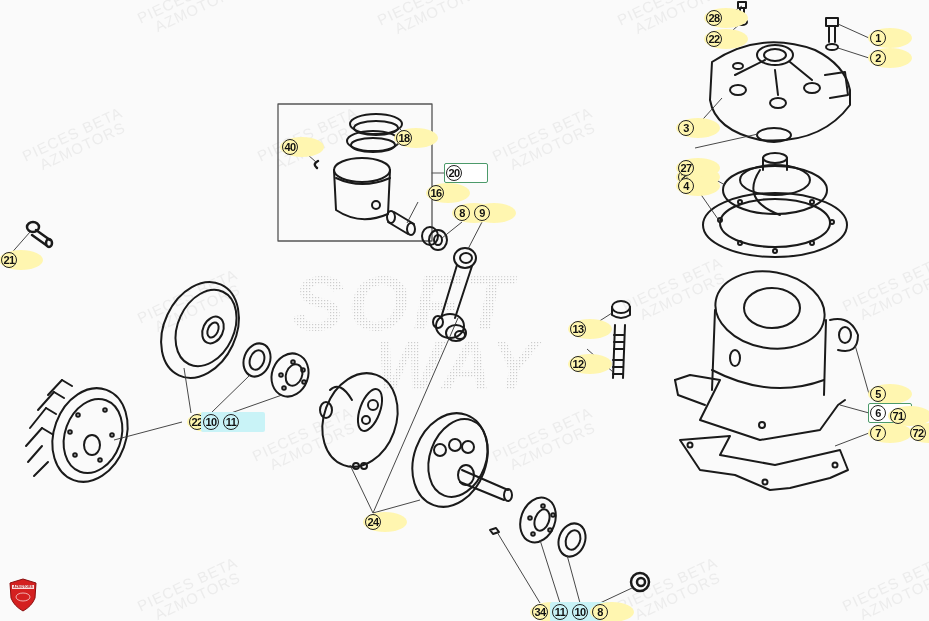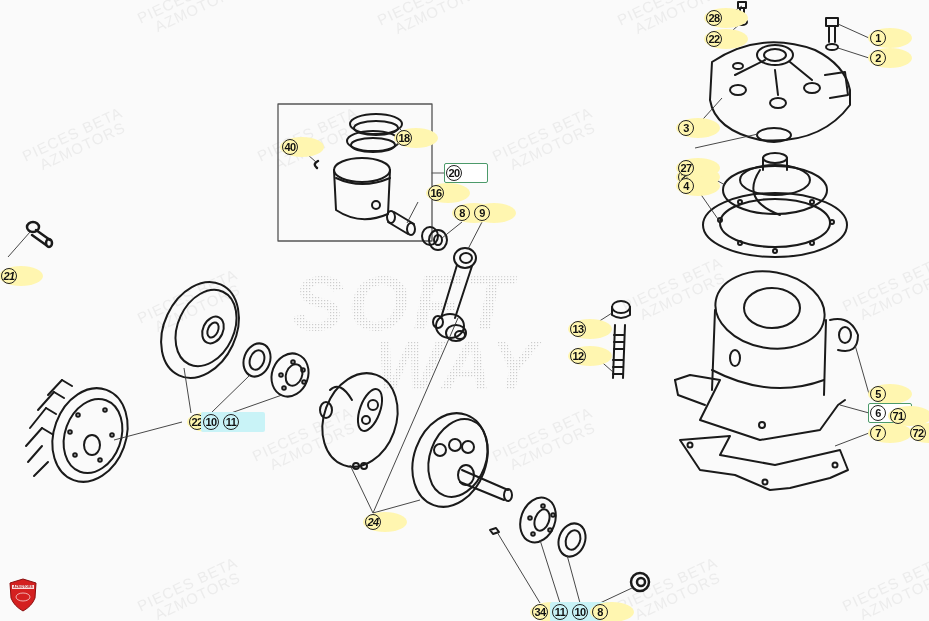--- a/index.html
+++ b/index.html
@@ -394,31 +394,31 @@
   <div class="callout" style="left:462px;top:213px;">
       <div class="bg bg-yellow"></div>
       <div class="ring"></div>
       <div class="num">8</div>
     </div>
   <div class="callout" style="left:482px;top:213px;">
       <div class="bg bg-yellow"></div>
       <div class="ring"></div>
       <div class="num">9</div>
     </div>
-  <div class="callout" style="left:9px;top:276px;font-style:italic;">
+  <div class="callout" style="left:9px;top:260px;">
       <div class="bg bg-yellow"></div>
       <div class="ring"></div>
       <div class="num">21</div>
     </div>
   <div class="callout" style="left:578px;top:329px;">
       <div class="bg bg-yellow"></div>
       <div class="ring"></div>
       <div class="num">13</div>
     </div>
-  <div class="callout" style="left:578px;top:356px;">
+  <div class="callout" style="left:578px;top:364px;">
       <div class="bg bg-yellow"></div>
       <div class="ring"></div>
       <div class="num">12</div>
     </div>
   <div class="callout" style="left:878px;top:394px;">
       <div class="bg bg-yellow"></div>
       <div class="ring"></div>
       <div class="num">5</div>
     </div>
   <div class="callout" style="left:878px;top:413px;">
@@ -449,21 +449,21 @@
   <div class="callout" style="left:211px;top:422px;">
       <div class="bg bg-cyan"></div>
       <div class="ring"></div>
       <div class="num">10</div>
     </div>
   <div class="callout" style="left:231px;top:422px;">
       <div class="bg bg-cyan"></div>
       <div class="ring"></div>
       <div class="num">11</div>
     </div>
-  <div class="callout" style="left:373px;top:522px;font-style:italic;">
+  <div class="callout" style="left:373px;top:522px;">
       <div class="bg bg-yellow"></div>
       <div class="ring"></div>
       <div class="num">24</div>
     </div>
   <div class="callout" style="left:540px;top:612px;">
       <div class="bg bg-yellow"></div>
       <div class="ring"></div>
       <div class="num">34</div>
     </div>
   <div class="callout" style="left:560px;top:612px;">

